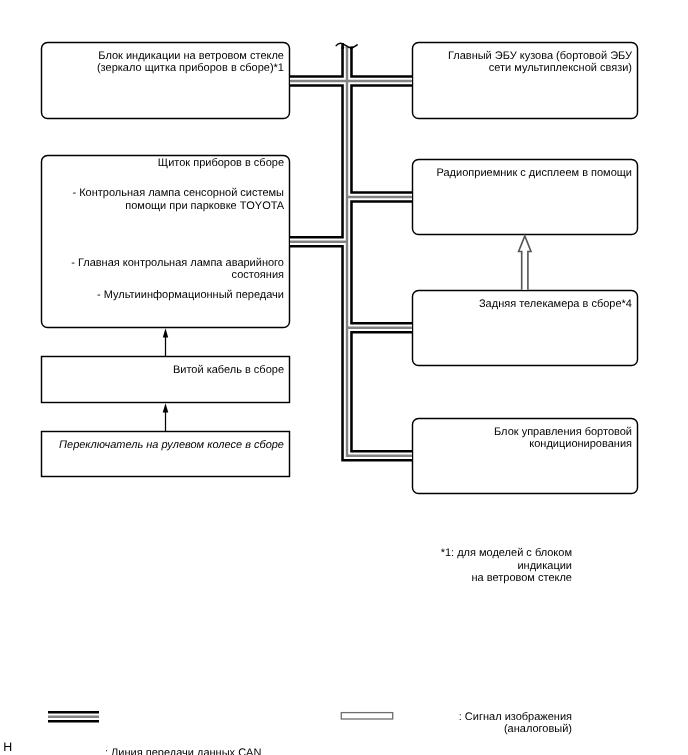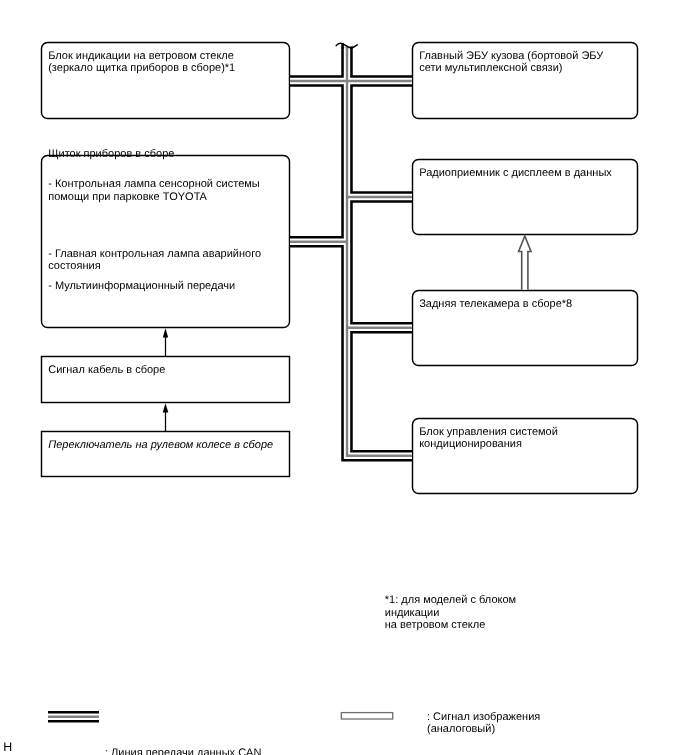--- a/index.html
+++ b/index.html
@@ -1,26 +1,26 @@
 <!DOCTYPE html>
 <html><head>
 <meta charset="utf-8">
 <title>Block Diagram</title>
 <style>
   html,body{margin:0;padding:0;background:#fff;}
   body{width:688px;height:755px;position:relative;overflow:hidden;
        -webkit-font-smoothing:antialiased;text-rendering:geometricPrecision;
        font-family:"Liberation Sans",sans-serif;color:#000;}
-  .stage{position:absolute;left:0;top:0;width:572px;height:755px;}
+  .stage{position:absolute;left:0;top:0;width:572px;height:755px;text-align:right;}
   .box{position:absolute;box-sizing:border-box;}
   .box .txt{position:absolute;left:7.2px;top:7.8px;right:6px;font-size:11px;line-height:12.35px;
             white-space:pre-line;}
   svg.boxes{position:absolute;left:0;top:0;width:688px;height:755px;}
   svg.overlay{position:absolute;left:0;top:0;width:688px;height:755px;pointer-events:none;}
-  .note{position:absolute;font-size:11px;line-height:12.7px;white-space:pre-line;margin-top:47px;}
+  .note{position:absolute;font-size:11px;line-height:12.7px;white-space:pre-line;}
   .legend-label{position:absolute;font-size:11px;}
   .hmark{position:absolute;font-size:12.4px;line-height:12.4px;}
 </style>
 </head>
 <body>
 
 <div class="stage">
 
   <svg class="boxes" viewBox="0 0 688 755">
     <g fill="#ffffff" stroke="#000000" stroke-width="1.45">
@@ -38,43 +38,43 @@
   <div class="box" id="b-hud" style="left:41px;top:42px;width:249px;height:77px;">
     <div class="txt">Блок индикации на ветровом стекле
 (зеркало щитка приборов в сборе)*1</div>
   </div>
 
   <div class="box" id="b-ecu" style="left:412px;top:42px;width:226px;height:77px;">
     <div class="txt">Главный ЭБУ кузова (бортовой ЭБУ
 сети мультиплексной связи)</div>
   </div>
 
-  <div class="box" id="b-cluster" style="left:41px;top:140px;width:249px;height:173px;">
+  <div class="box" id="b-cluster" style="left:41px;top:149px;width:249px;height:173px;">
     <div class="txt" style="top:7.6px;">Щиток приборов в сборе</div>
     <div class="txt" style="top:107.7px;">- Главная контрольная лампа аварийного
 состояния</div>
     <div class="txt" style="top:38.2px;">- Контрольная лампа сенсорной системы
 помощи при парковке TOYOTA</div>
     <div class="txt" style="top:140.1px;">- Мультиинформационный передачи</div>
   </div>
 
   <div class="box" id="b-radio" style="left:412px;top:159px;width:226px;height:76px;">
-    <div class="txt">Радиоприемник с дисплеем в данных</div>
+    <div class="txt">Радиоприемник с дисплеем в помощи</div>
   </div>
 
   <div class="box" id="b-camera" style="left:412px;top:290px;width:226px;height:76px;">
-    <div class="txt">Задняя телекамера в сборе*8</div>
+    <div class="txt">Задняя телекамера в сборе*4</div>
   </div>
 
   <div class="box" id="b-spiral" style="left:41px;top:356px;width:249px;height:47px;">
-    <div class="txt">Сигнал кабель в сборе</div>
+    <div class="txt">Витой кабель в сборе</div>
   </div>
 
   <div class="box" id="b-ac" style="left:412px;top:418px;width:226px;height:76px;">
-    <div class="txt">Блок управления системой
+    <div class="txt">Блок управления бортовой
 кондиционирования</div>
   </div>
 
   <div class="box" id="b-switch" style="left:41px;top:431px;width:249px;height:46px;font-style:italic;">
     <div class="txt">Переключатель на рулевом колесе в сборе</div>
   </div>
 
   <svg class="overlay" viewBox="0 0 688 755">
     <defs>
       <g id="busnet">

